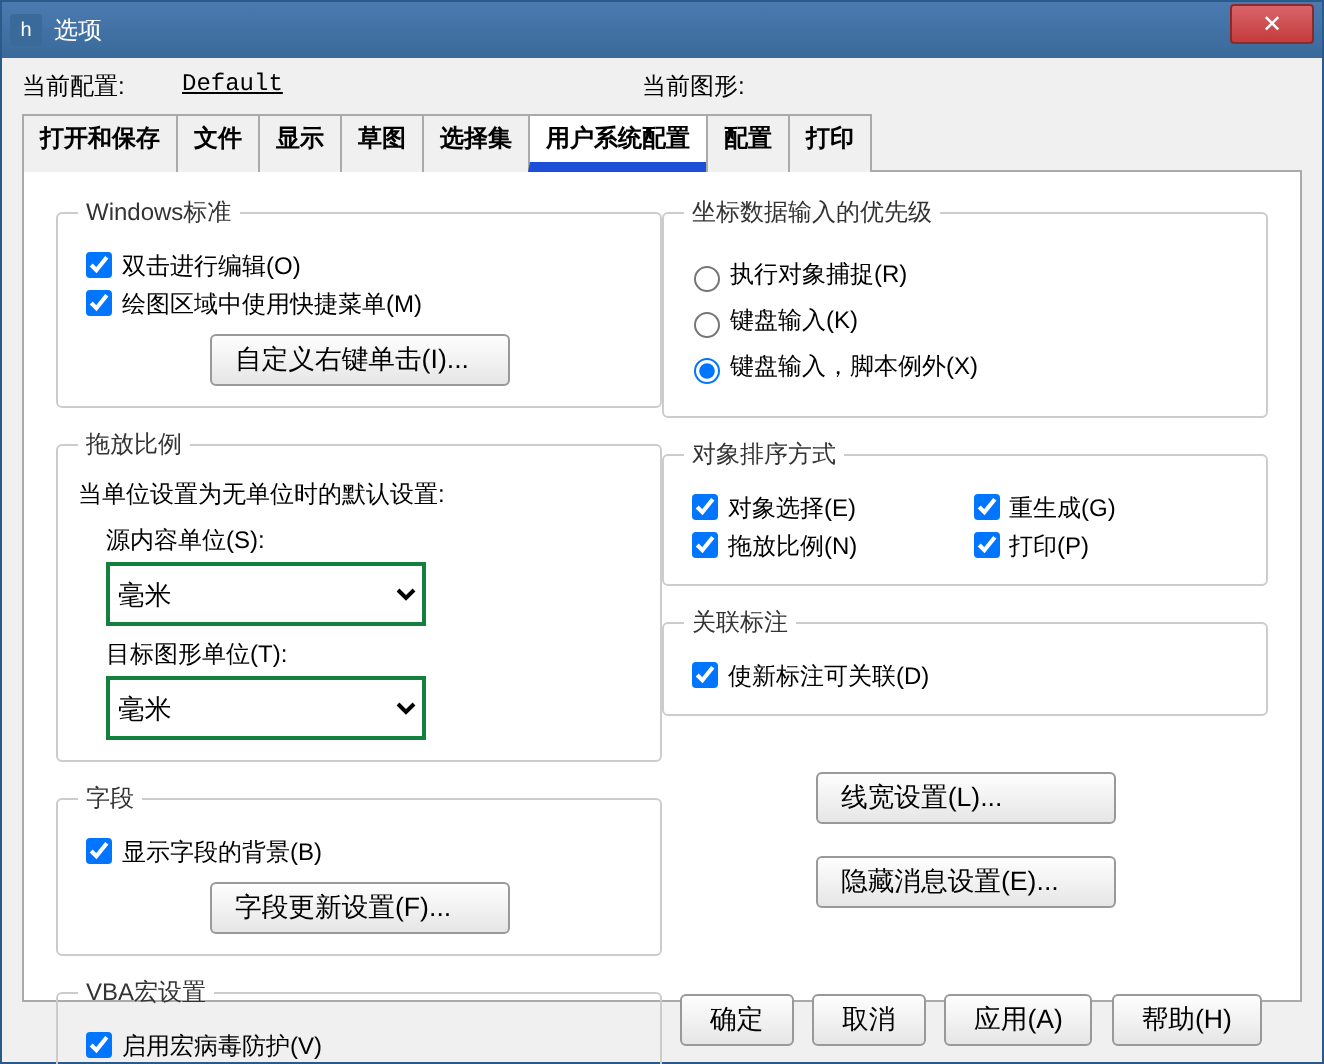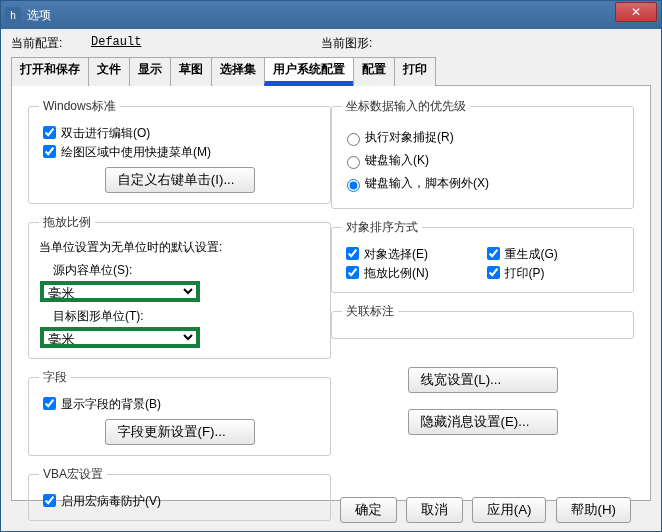--- a/index.html
+++ b/index.html
@@ -20,21 +20,21 @@
   .col { flex: 1; }
   fieldset { border: 1px solid #ccc; border-radius: 3px; margin: 0 0 10px 0; padding: 8px 10px 10px 10px; }
   legend { padding: 0 4px; color: #333; }
   .chk { display: flex; align-items: flex-end; margin: 0 0; cursor: pointer; }
   .chk input { margin-right: 5px; }
   .rad { display: flex; align-items: center; margin: 6px 0; cursor: pointer; }
   .rad input { margin-right: 5px; }
   .btn { display: block; margin: 6px auto 0 auto; padding: 3px 12px; background: linear-gradient(#fefefe,#e6e6e6); border: 1px solid #999; border-radius: 3px; cursor: pointer; min-width: 150px; text-align: left; }
   .btn-sm { display: inline-block; padding: 3px 14px; background: linear-gradient(#fefefe,#e6e6e6); border: 1px solid #999; border-radius: 3px; cursor: pointer; margin-left: 6px; }
   .sub-lbl { margin: 6px 0 2px 14px; }
-  select { width: 160px; margin-left: 1px; border: 4px solid #15803d; height: 21px; background:#fff;}
+  select { width: 160px; margin-left: 14px; border: 2px solid #15803d; height: 32px; background:#fff;}
   .two-col { display: flex; flex-wrap: wrap; }
   .two-col .chk { width: 50%; }
   .footer { position: absolute; bottom: 8px; right: 30px; }
 </style>
 </head>
 <body>
 
 <div class="window">
   <div class="titlebar">
     <span class="icon">h</span>
@@ -140,20 +140,24 @@
               </label>
             <label class="chk">
                 <input type="checkbox" checked="" style="">
                 <span>打印(P)</span>
               </label>
           </div>
         </fieldset>
 
         <fieldset>
           <legend>关联标注</legend>
+          <label class="chk">
+              <input type="checkbox" checked="" style="">
+              <span>使新标注可关联(D)</span>
+            </label>
         </fieldset>
 
         <div style="height:12px"></div>
         <button class="btn">线宽设置(L)...</button>
         <div style="height:10px"></div>
         <button class="btn">隐藏消息设置(E)...</button>
       </div>
     </div>
   </div>
 

